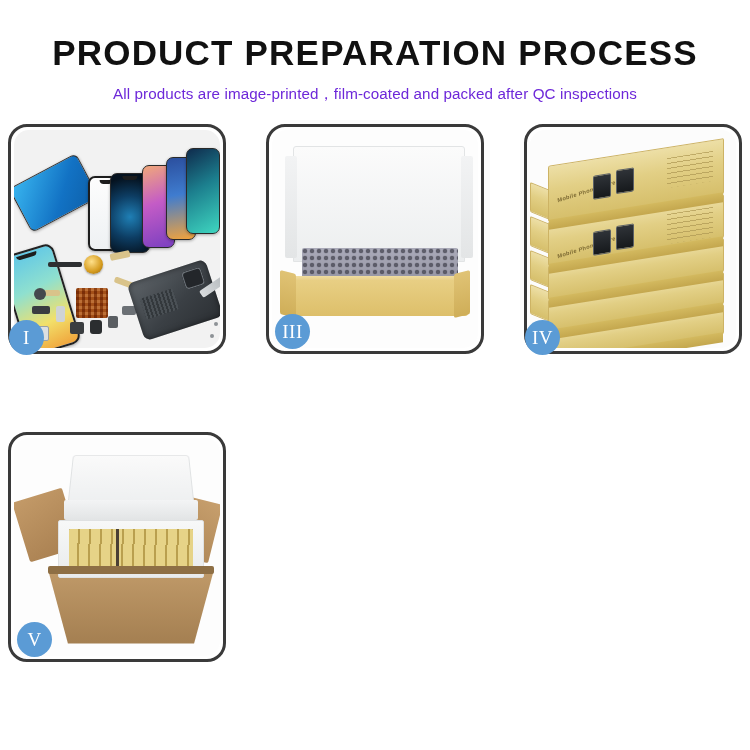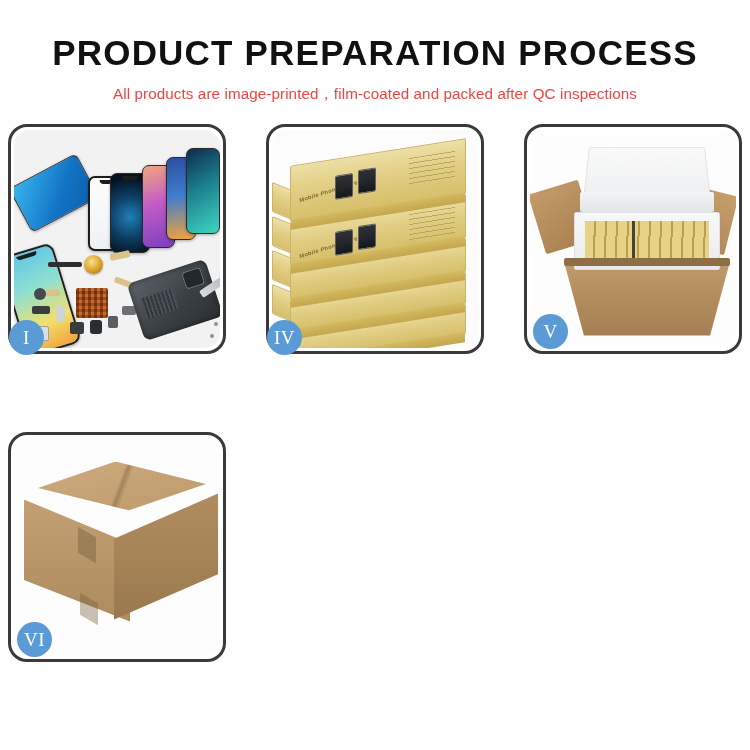--- a/index.html
+++ b/index.html
@@ -19,21 +19,21 @@
     font-weight:bold;
     letter-spacing:1.2px;
     color:#111111;
     line-height:1.1;
     white-space:nowrap;
   }
   .subtitle {
     margin-top:11px;
     font-size:15.2px;
     font-weight:normal;
-    color:#ef4444;
+    color:#6d28d9;
     letter-spacing:.1px;
     white-space:nowrap;
   }
 
   
   .grid {
     margin-top:19px;
     padding:0 8px;
     display:grid;
     grid-template-columns:repeat(3, 218px);
@@ -455,20 +455,31 @@
       <div class="tweez"></div>
       <div class="screw w1"></div>
 
       <div class="screw w3"></div>
 
     </div>
     <div class="badge">I</div>
   </div>
 
 
+  <div class="card inset">
+    <div class="photo p3">
+      <div class="b3-lid"></div>
+      <div class="b3-foam"></div>
+      <div class="b3-rim"></div>
+      <div class="b3-front"></div>
+      <div class="b3-lflap"></div>
+      <div class="b3-rflap"></div>
+    </div>
+    <div class="badge">III</div>
+  </div>
 
   <div class="card">
     <div class="photo p4">
       <div class="stack">
         <div class="sbox s-l1"></div>
         <div class="sbox s-l2"></div>
         <div class="sbox s-l3"></div>
         <div class="sbox s-l4"></div>
         <div class="sbox s-5">
             <span class="side"></span>
@@ -506,27 +517,14 @@
       <div class="c5-rflap"></div>
       <div class="c5-foam">
         <div class="c5-inner"></div>
       </div>
       <div class="c5-rim"></div>
       <div class="c5-body"></div>
     </div>
     <div class="badge">V</div>
   </div>
 
-  <div class="card inset">
-    <div class="photo p6">
-      <div class="c6">
-        <div class="c6-top"></div>
-        <div class="c6-top-seam"></div>
-        <div class="c6-left"></div>
-        <div class="c6-right"></div>
-        <div class="c6-tab1"></div>
-        <div class="c6-tab2"></div>
-      </div>
-    </div>
-    <div class="badge">VI</div>
-  </div>
 
 </div>
 
 </body></html>

